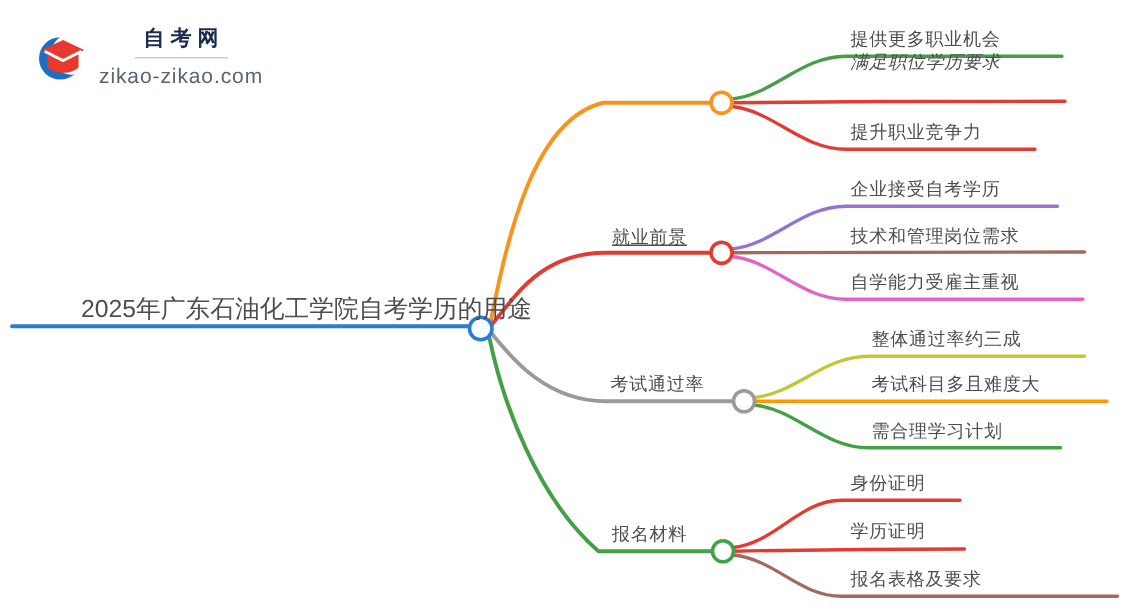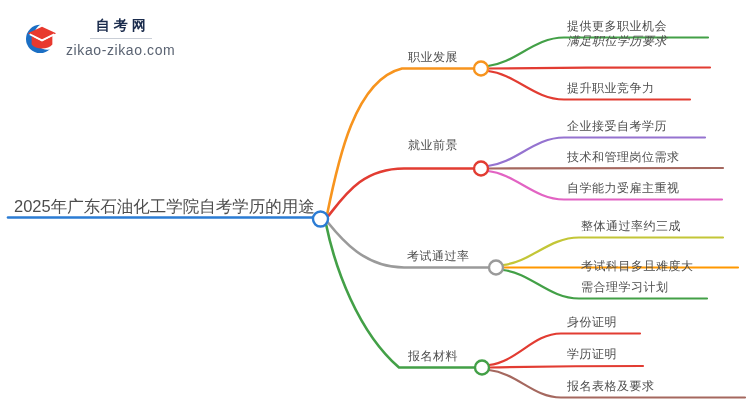--- a/index.html
+++ b/index.html
@@ -10,21 +10,21 @@
   #wires{position:absolute;left:0;top:0;}
   #wires path{fill:none;stroke-linecap:round;}
   #wires path.trunk{stroke-width:2.6;}
   #wires path.limb{stroke-width:2.2;}
   #wires line{stroke-width:2.6;stroke-linecap:round;}
   #wires circle.node{fill:#ffffff;stroke-width:2.4;}
   .label{
     position:absolute;white-space:nowrap;color:#4d4d4d;
     font-size:12px;line-height:20px;letter-spacing:0.5px;
   }
-  .label.root{font-size:16.5px;letter-spacing:0;}
+  .label.root{font-size:16.5px;letter-spacing:0;margin-left:40px;}
   
   #logo{position:absolute;left:26px;top:17px;display:flex;align-items:center;gap:8px;}
   #logo .txtcol{display:flex;flex-direction:column;align-items:center;}
   #logo .site-name{font-size:14px;font-weight:bold;letter-spacing:4px;padding:0 2px 3px 6px;
                    border-bottom:1px solid #c9ced6;}
   #logo .site-url{font-size:14px;color:#5a6372;letter-spacing:0.6px;margin-top:3px;}
 </style>
 </head>
 <body>
 
@@ -71,34 +71,33 @@
       <path d="M 4 15 L 17 21.5 L 30 15" fill="none" stroke="#ffffff" stroke-width="2"></path>
     </svg>
     <div class="txtcol">
       <div class="site-name" style="color:#1A2B4C;">自考网</div>
       <div class="site-url">zikao-zikao.com</div>
     </div>
   </div>
 
   <div class="label root" style="left:14px;top:196px;">2025年广东石油化工学院自考学历的用途</div>
 
-  <div class="label" style="left:408px;top:47px;">职业发展</div>
-  <div class="label" style="left:408px;top:135px;">就业前景</div>
+  <div class="label" style="left:408px;top:148px;text-decoration:underline;">就业前景</div>
   <div class="label" style="left:407px;top:246px;">考试通过率</div>
   <div class="label" style="left:408px;top:346px;">报名材料</div>
 
   <div class="label" style="left:567px;top:16px;">提供更多职业机会</div>
   <div class="label" style="left:567px;top:31px;font-style:italic;">满足职位学历要求</div>
   <div class="label" style="left:567px;top:78px;">提升职业竞争力</div>
 
   <div class="label" style="left:567px;top:147px;">技术和管理岗位需求</div>
   <div class="label" style="left:567px;top:116px;">企业接受自考学历</div>
   <div class="label" style="left:567px;top:178px;">自学能力受雇主重视</div>
 
   <div class="label" style="left:581px;top:216px;">整体通过率约三成</div>
-  <div class="label" style="left:581px;top:256px;">考试科目多且难度大</div>
+  <div class="label" style="left:581px;top:246px;">考试科目多且难度大</div>
   <div class="label" style="left:581px;top:277px;">需合理学习计划</div>
 
   <div class="label" style="left:567px;top:312px;">身份证明</div>
   <div class="label" style="left:567px;top:376px;">报名表格及要求</div>
   <div class="label" style="left:567px;top:344px;">学历证明</div>
 
 </div>
 
 </body></html>

